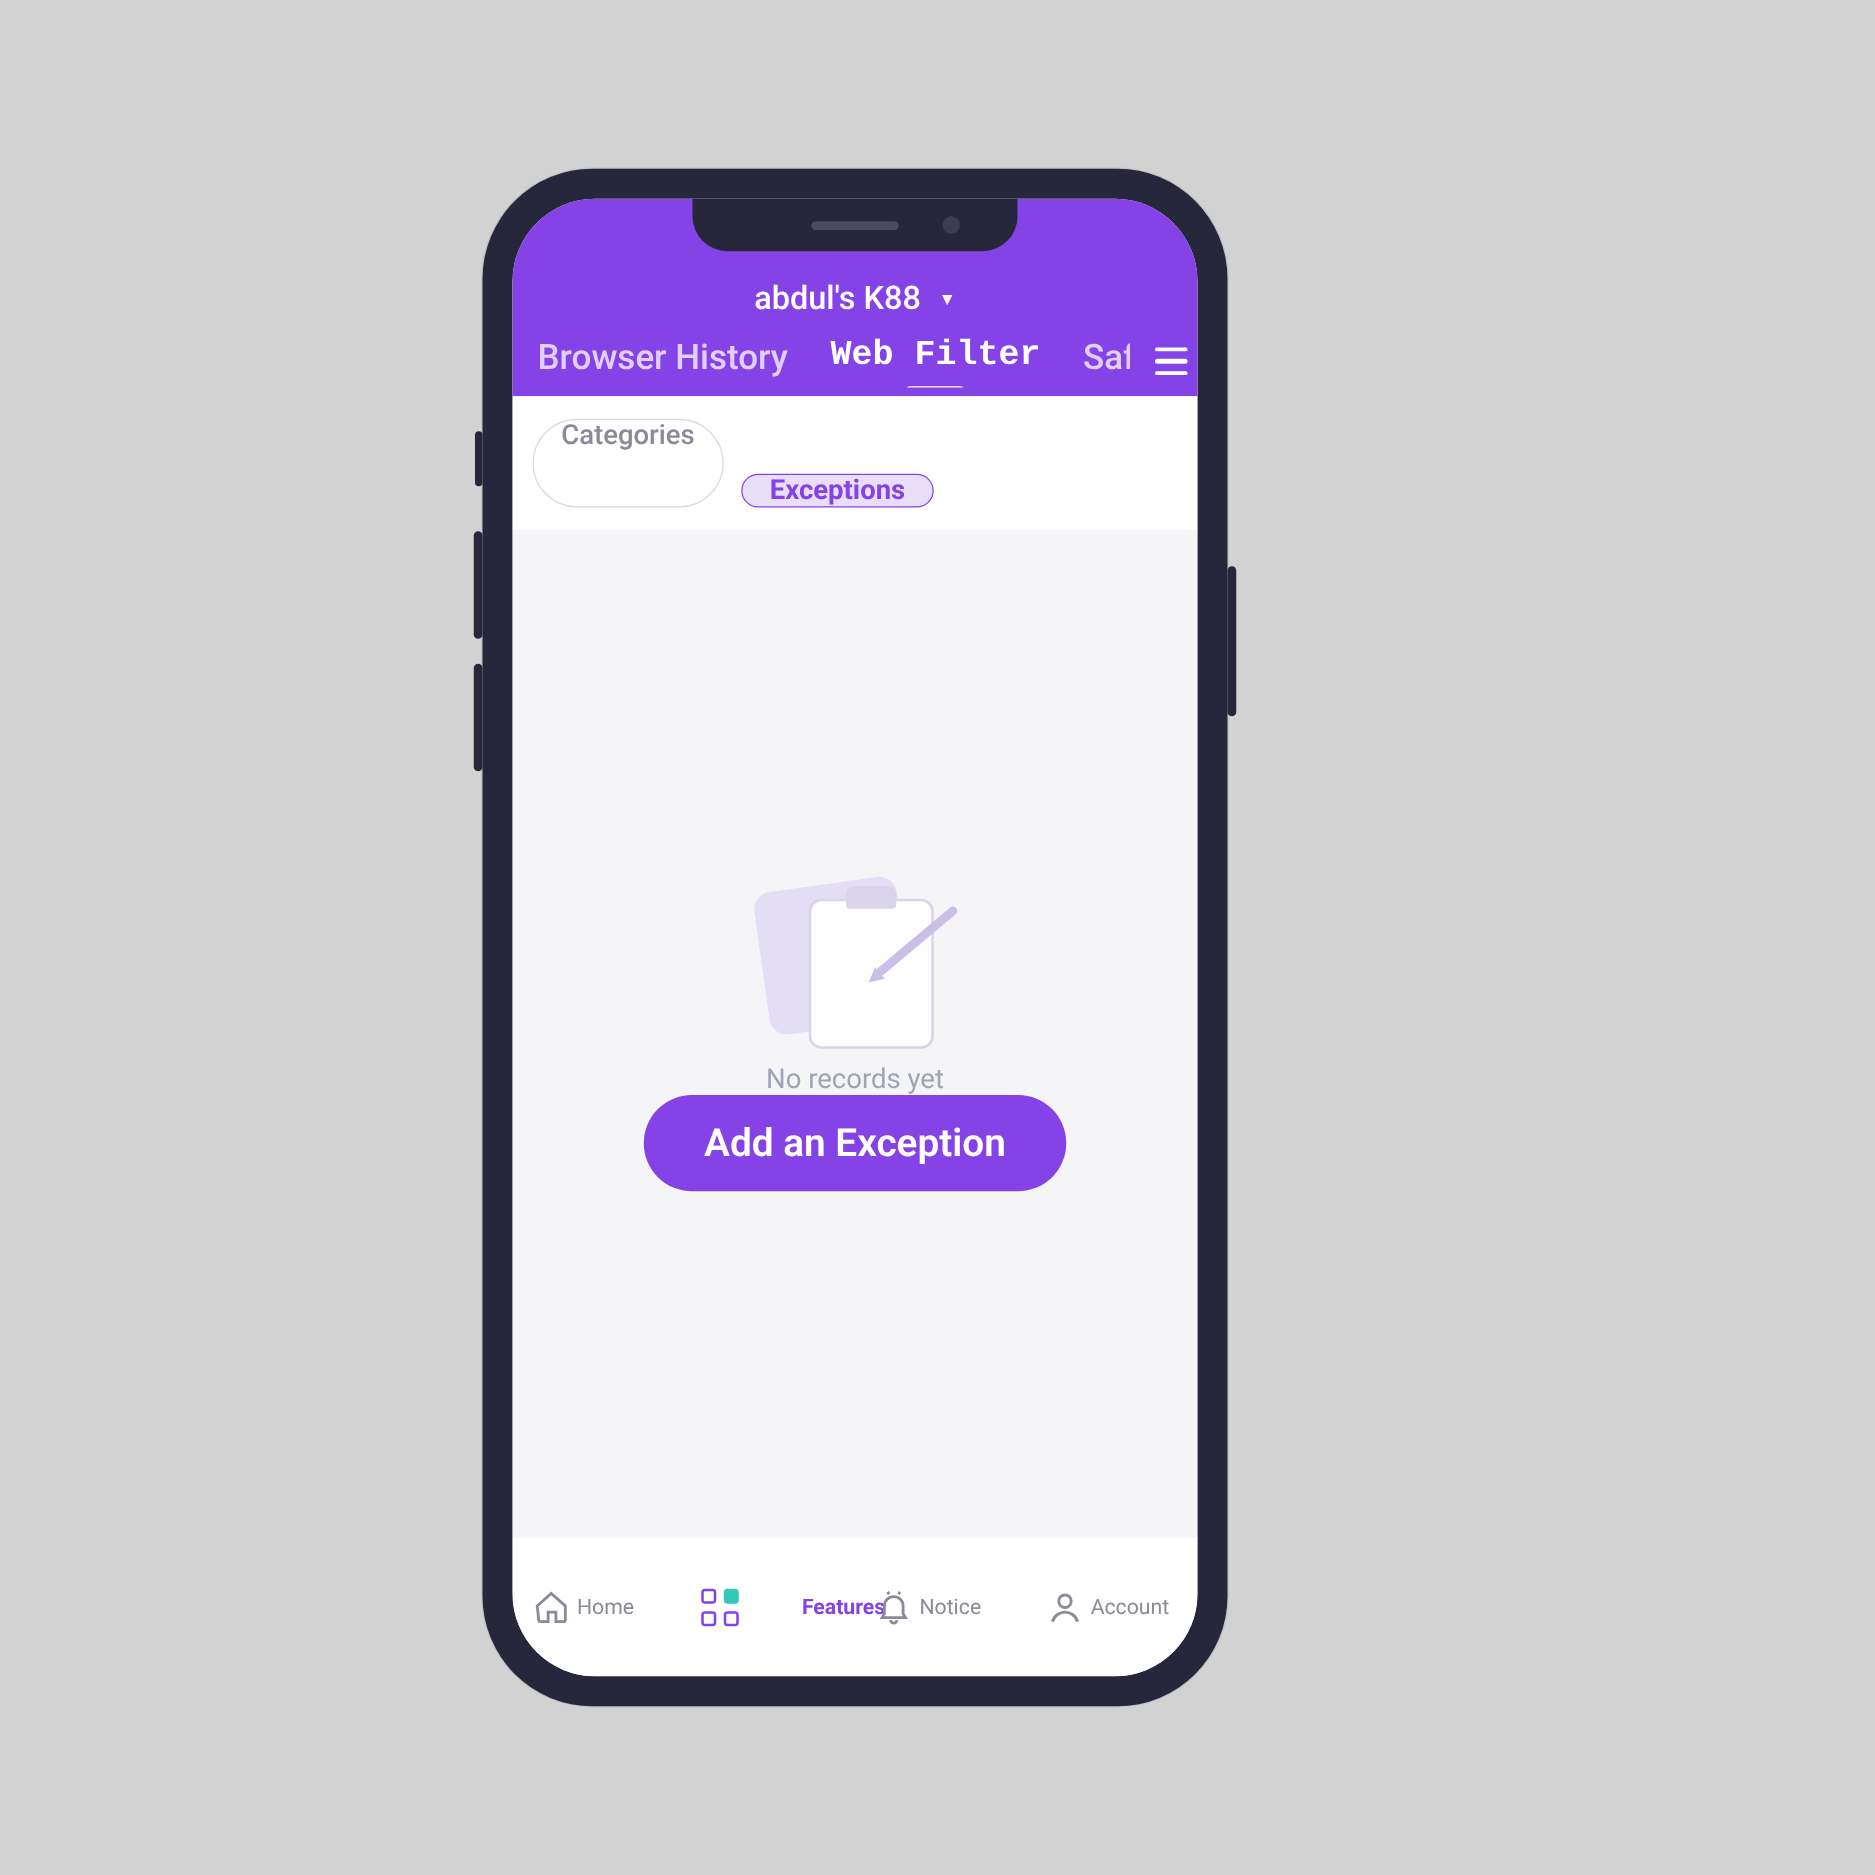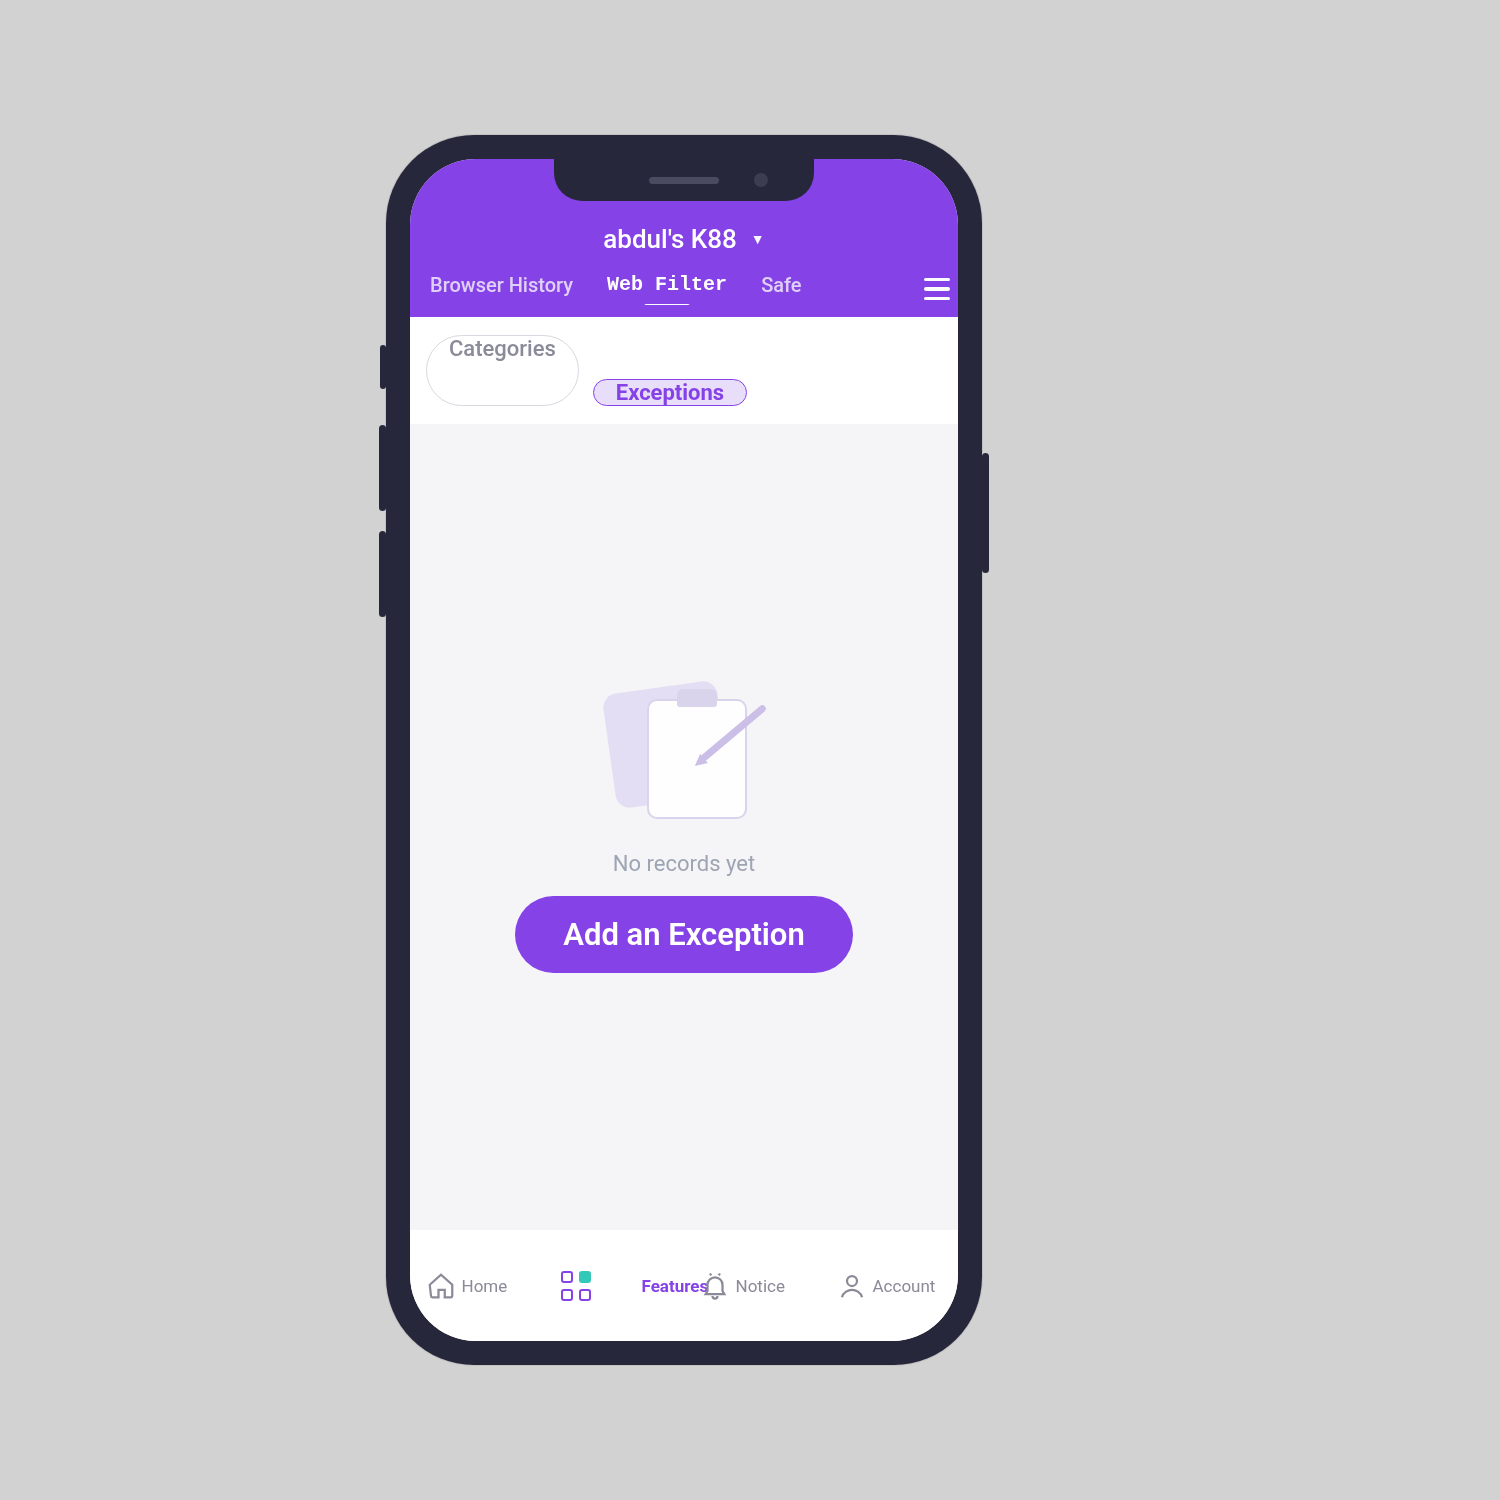--- a/index.html
+++ b/index.html
@@ -52,38 +52,38 @@
   .device-row{
     display:flex;justify-content:center;align-items:center;
     font-size:26px;font-weight:500;gap:14px;height:44px;
   }
   .caret{font-size:14px;opacity:.95;}
   .tabs-row{
     display:flex;align-items:center;height:56px;
     padding:0 8px 0 20px;position:relative;
   }
   .tabs{flex:1;display:flex;gap:34px;white-space:nowrap;overflow:hidden;}
-  .tab{font-size:20px;color:rgba(255,255,255,.75);font-weight:500;position:relative;cursor:pointer;padding-bottom:8px;}
+  .tab{font-size:28px;color:rgba(255,255,255,.75);font-weight:500;position:relative;cursor:pointer;padding-bottom:8px;}
   .tab.active{color:#fff;font-weight:700;font-family:Liberation Mono, monospace;}
   .tab.active::after{content:"";position:absolute;left:50%;transform:translateX(-50%);bottom:-4px;width:46px;height:5px;background:#fff;border-radius:3px;}
   .menu-btn{width:40px;height:40px;display:flex;flex-direction:column;justify-content:center;gap:6px;align-items:flex-end;margin-left:6px;cursor:pointer;}
   .menu-btn span{display:block;width:26px;height:3.5px;background:#fff;border-radius:2px;}
 
   
   .pill-bar{background:#fff;padding:18px 16px;display:flex;gap:14px;}
   .pill{
     border:1.5px solid #D8D8E0;color:#8A8A99;border-radius:999px;
     padding:0 22px;font-size:22px;font-weight:500;cursor:pointer;background:#fff;
   }
   .pill.active{
     border-color:var(--purple);background:var(--purple-light);color:var(--purple);font-weight:700;margin-top:44px;
   }
 
   
-  .main{flex:1;background:var(--panel);display:flex;flex-direction:column;align-items:center;justify-content:center;gap:20px;}
+  .main{flex:1;background:var(--panel);display:flex;flex-direction:column;align-items:center;justify-content:center;}
   .empty-illus{width:170px;height:150px;position:relative;opacity:.95;}
   .sheet-back{position:absolute;left:10px;top:6px;width:115px;height:115px;background:#E3DDF4;border-radius:14px;transform:rotate(-8deg);}
   .clipboard{position:absolute;left:48px;top:18px;width:100px;height:120px;background:#fff;border:2px solid #d8d2ec;border-radius:10px;}
   .clip{position:absolute;left:78px;top:8px;width:40px;height:18px;background:#d8d2ec;border-radius:6px 6px 3px 3px;}
   .pencil{position:absolute;right:4px;top:22px;width:82px;height:7px;background:#c9bde8;border-radius:4px;transform:rotate(-40deg);transform-origin:right center;}
   .pencil::after{content:"";position:absolute;left:-10px;top:-2px;width:0;height:0;border-right:12px solid #c9bde8;border-top:6px solid transparent;border-bottom:6px solid transparent;}
   .empty-text{color:var(--text-muted);font-size:22px;}
   .cta{
     background:var(--purple);color:#fff;border:none;border-radius:999px;
     padding:20px 48px;font-size:31px;font-weight:600;cursor:pointer;min-width:320px;

